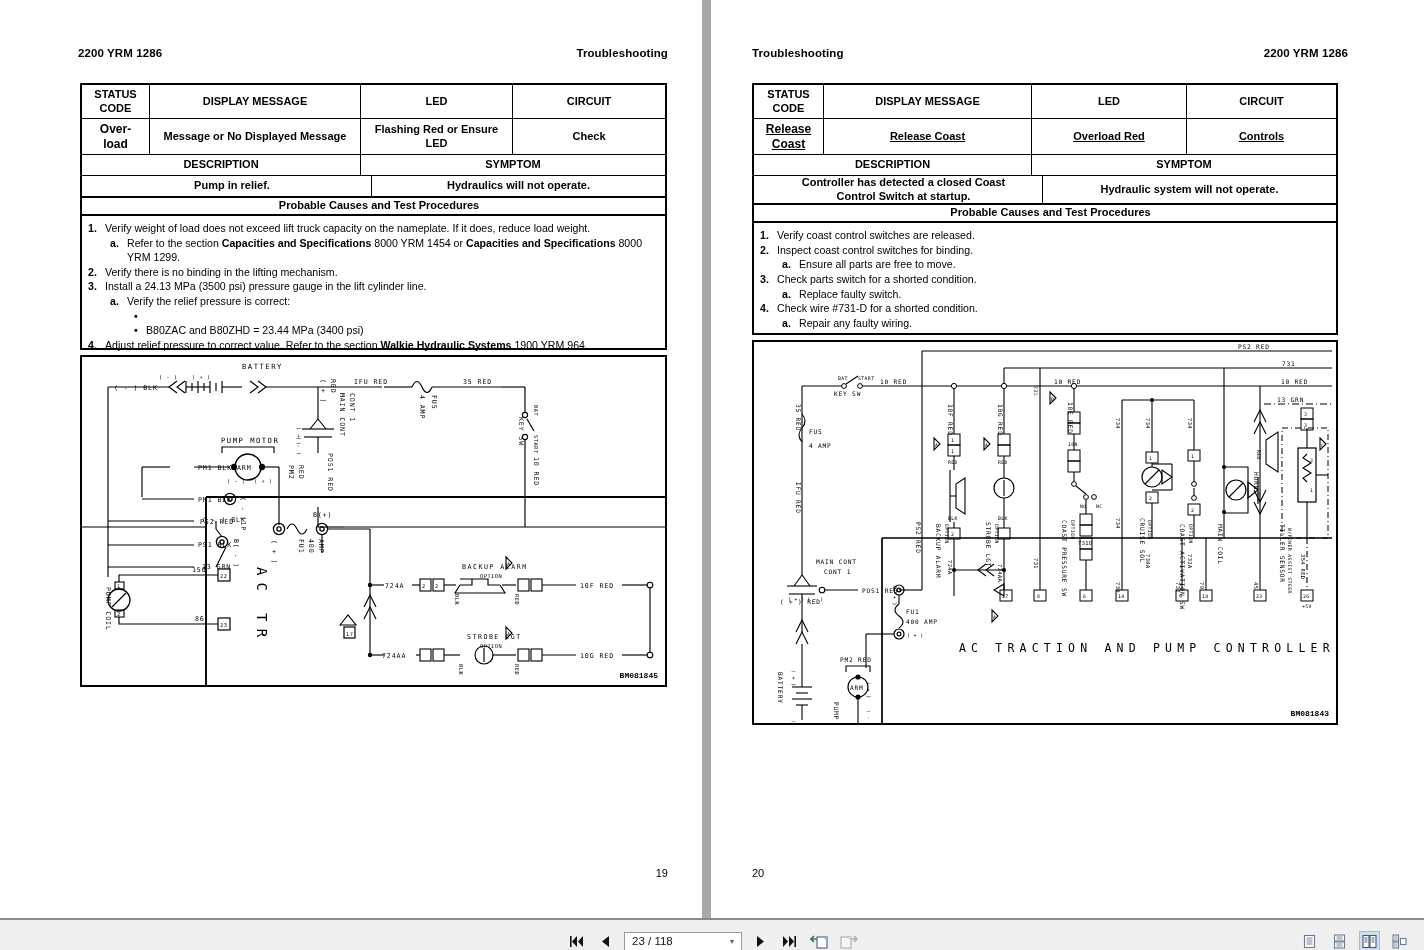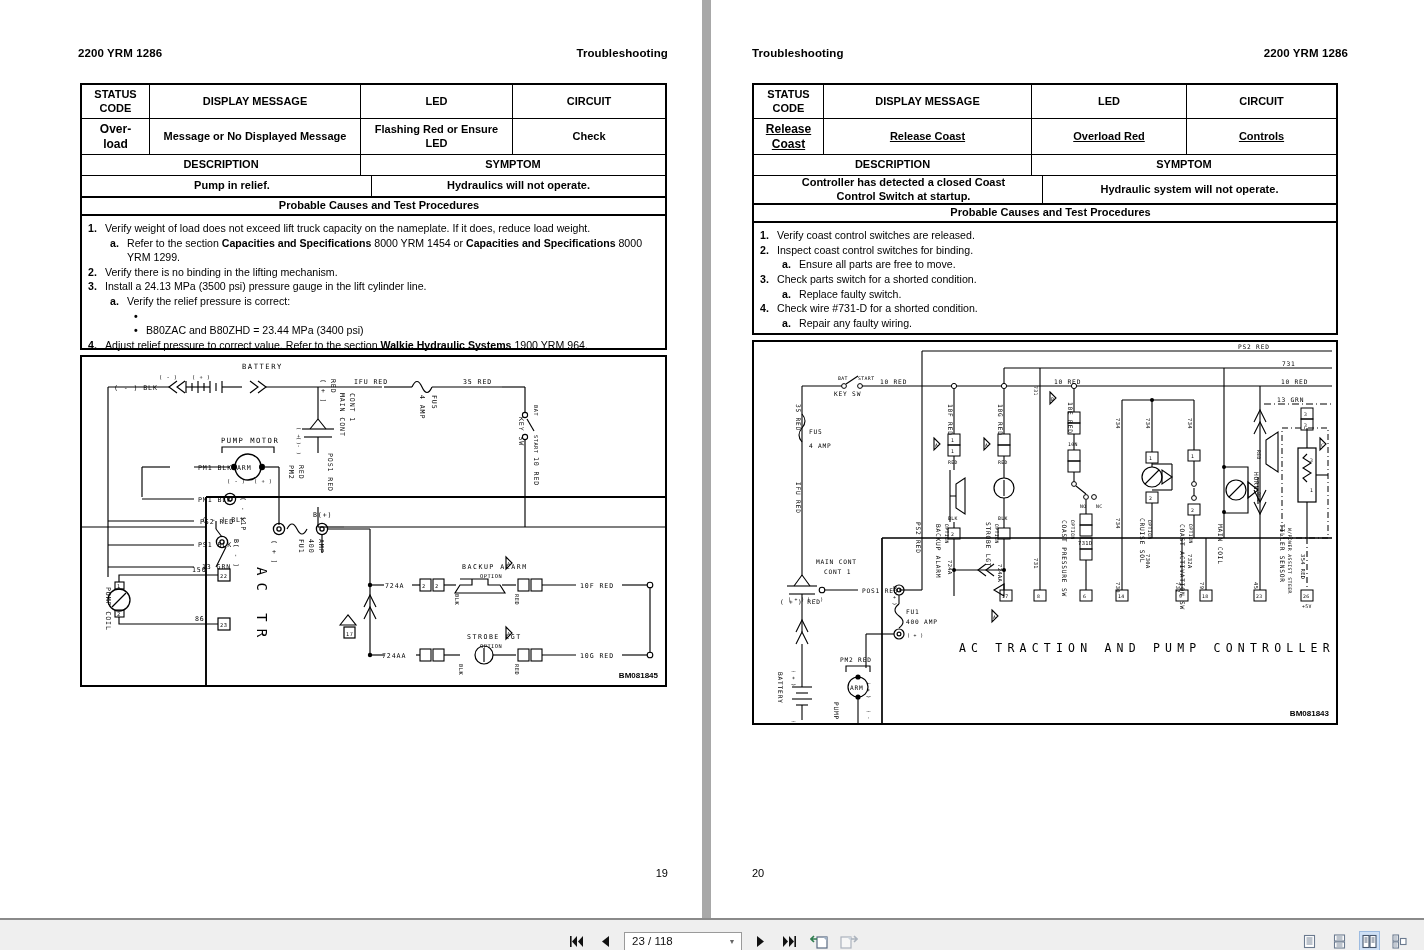--- a/index.html
+++ b/index.html
@@ -35,21 +35,21 @@
   .li .tx{flex:1 1 auto;}
   .lvl1 .mk{width:17px;}
   .lvl2{padding-left:22px;}
   .lvl2 .mk{width:17px;}
   .lvl3{padding-left:46px;}
   .lvl3 .mk{width:12px;}
 
   
   .dgm{position:absolute;box-sizing:border-box;border:2.4px solid #000;background:#fff;overflow:hidden;}
   .dgm svg{display:block;}
-  .dwgno{position:absolute;font-size:8px;font-weight:bold;color:#000;font-family:Liberation Sans, sans-serif;}
+  .dwgno{position:absolute;font-size:8px;font-weight:bold;color:#000;font-family:Liberation Mono, monospace;}
 
   .pageno{position:absolute;font-size:11px;font-weight:normal;color:#000;}
 
   
   #toolbar{position:absolute;left:0;top:918px;width:1424px;height:44px;
            background:#efefef;border-top:2px solid #8a8a8a;box-sizing:border-box;
            display:flex;align-items:center;}
   #tb-center{position:absolute;left:0;width:1424px;display:flex;align-items:center;
              justify-content:center;gap:9px;}
   .tbbtn{width:20px;height:20px;display:flex;align-items:center;justify-content:center;

